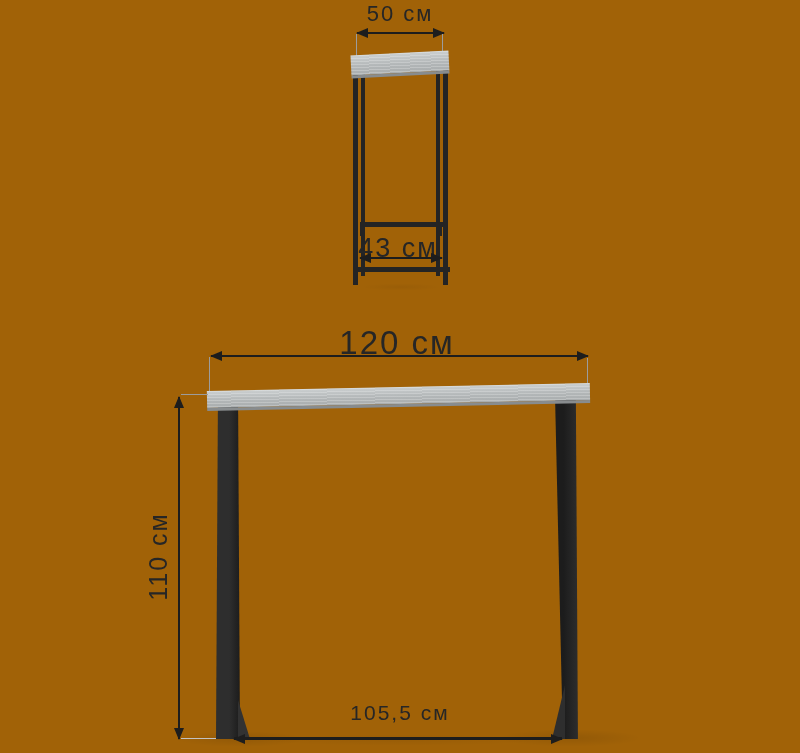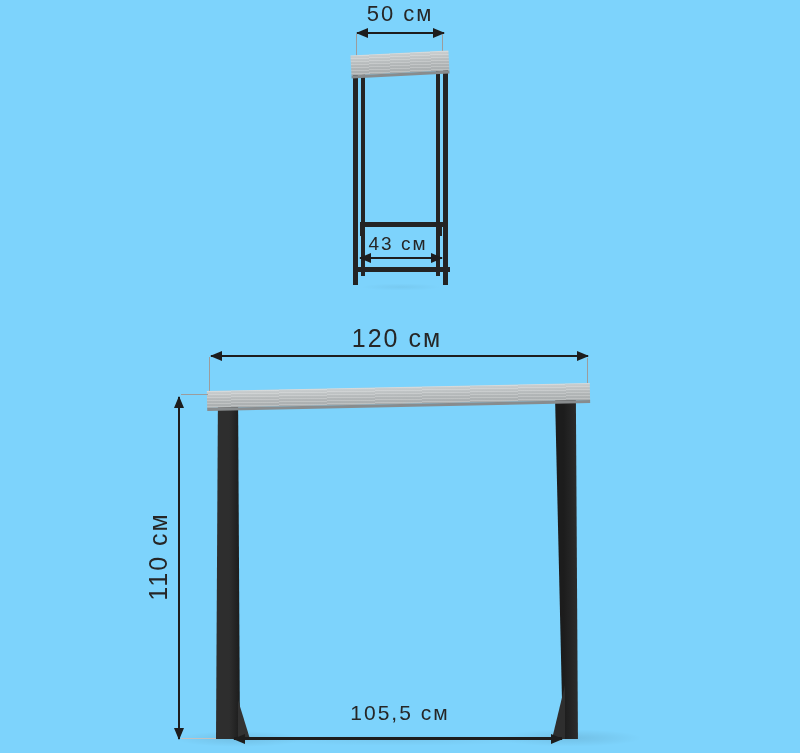--- a/index.html
+++ b/index.html
@@ -4,21 +4,21 @@
 <style>
   :root{
     --dimension-line:#1d1d1d;
     --extension-line:#9c9c9c;
     --metal-frame:#242424;
     --tabletop-light:#ccd0d1;
     --tabletop-dark:#a9adae;
   }
   html,body{margin:0;padding:0;background:#fff;}
   .canvas{
-    position:relative;width:800px;height:753px;background:#7dd3fc;overflow:hidden;
+    position:relative;width:800px;height:753px;background:#a16207;overflow:hidden;
     font-family:"Liberation Sans","DejaVu Sans",sans-serif;color:#1b1b1b;
   }
   .dim-label{
     position:absolute;text-align:center;color:#262626;
     letter-spacing:2px;font-weight:400;white-space:nowrap;
   }
   
   .h-arrow{position:absolute;height:0;border-top:2px solid var(--dimension-line);}
   .h-arrow::before{content:"";position:absolute;left:-1px;top:-6px;
     border-right:12px solid var(--dimension-line);
@@ -62,34 +62,34 @@
 
     <div class="metal" style="left:353px;top:68px;width:5px;height:217px;"></div>
     <div class="metal" style="left:361px;top:70px;width:4px;height:206px;"></div>
     <div class="metal" style="left:436px;top:70px;width:4px;height:206px;"></div>
     <div class="metal" style="left:443px;top:68px;width:5px;height:217px;"></div>
 
     <div class="metal" style="left:360px;top:222px;width:83px;height:5px;"></div>
     <div class="metal" style="left:360px;top:227px;width:4px;height:9px;"></div>
     <div class="metal" style="left:438px;top:227px;width:4px;height:9px;"></div>
 
-    <div class="dim-label" style="left:328px;top:233px;width:140px;font-size:19px;">43 см</div>
+    <div class="dim-label" style="left:328px;top:233px;width:140px;font-size:27px;">43 см</div>
 
     <div class="h-arrow" style="left:360px;top:257px;width:82px;"></div>
 
     <div class="metal" style="left:354px;top:267px;width:96px;height:5px;"></div>
 
     <div class="floor-shadow" style="left:345px;top:282px;width:112px;height:10px;opacity:.5;"></div>
 
     <div class="tabletop" style="left:351px;top:53px;width:98px;height:20px;transform:rotate(-2.8deg);"></div>
   </section>
 
   <section>
 
-    <div class="dim-label" style="left:327px;top:324px;width:140px;font-size:25px;">120 см</div>
+    <div class="dim-label" style="left:327px;top:324px;width:140px;font-size:33px;">120 см</div>
 
     <div class="h-arrow" style="left:211px;top:355px;width:377px;"></div>
 
     <div class="ext-line" style="left:209px;top:357px;width:1px;height:34px;"></div>
     <div class="ext-line" style="left:587px;top:358px;width:1px;height:30px;"></div>
 
     <div class="floor-shadow" style="left:150px;top:728px;width:180px;height:22px;"></div>
     <div class="floor-shadow" style="left:470px;top:726px;width:200px;height:24px;"></div>
     <div class="floor-shadow" style="left:200px;top:732px;width:400px;height:16px;opacity:.55;"></div>
 

